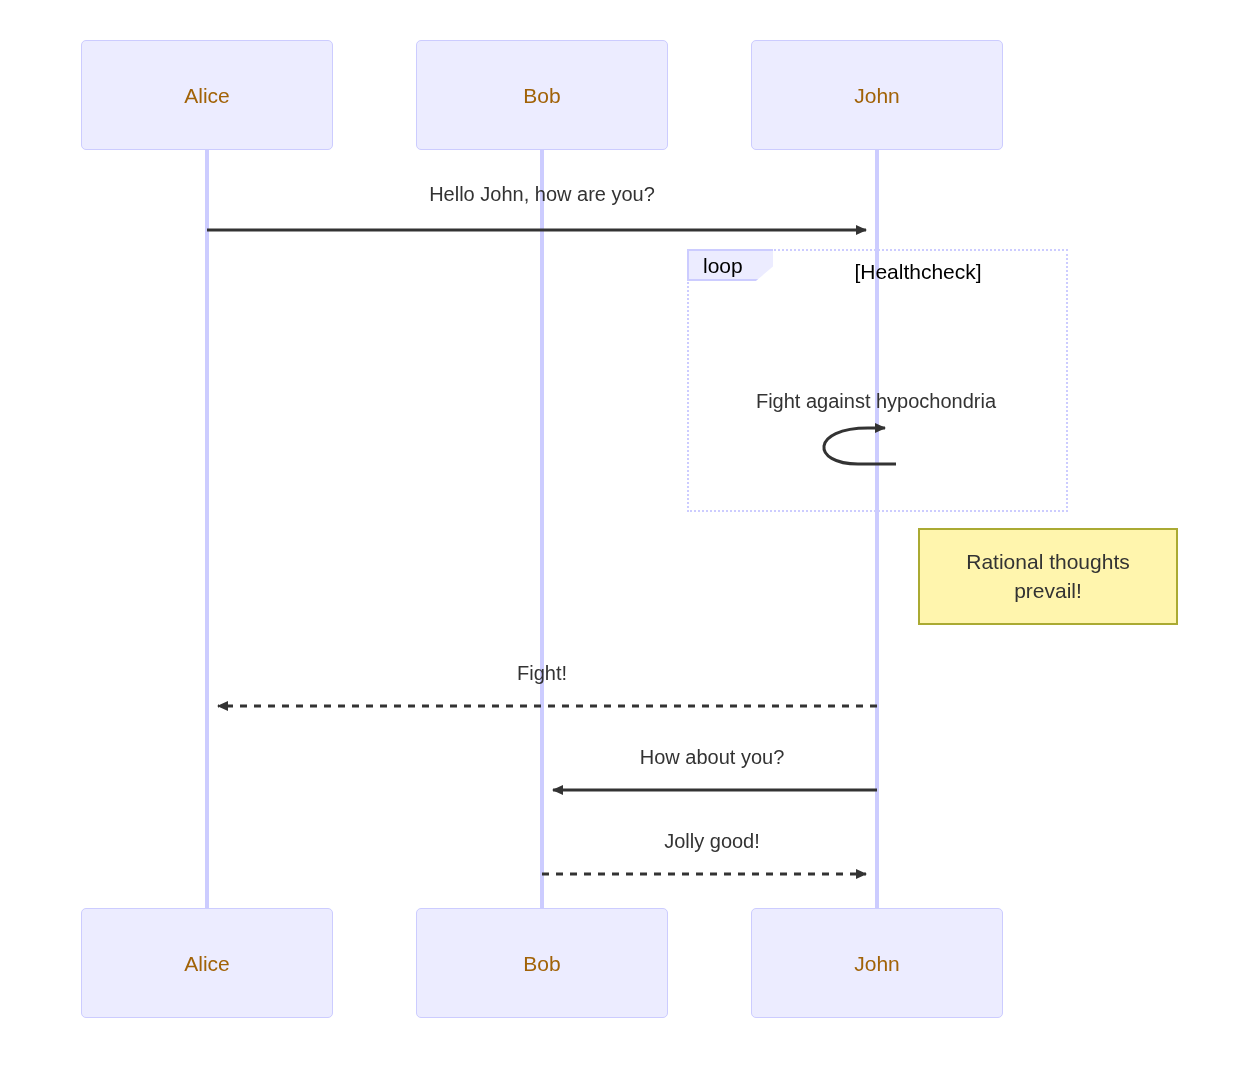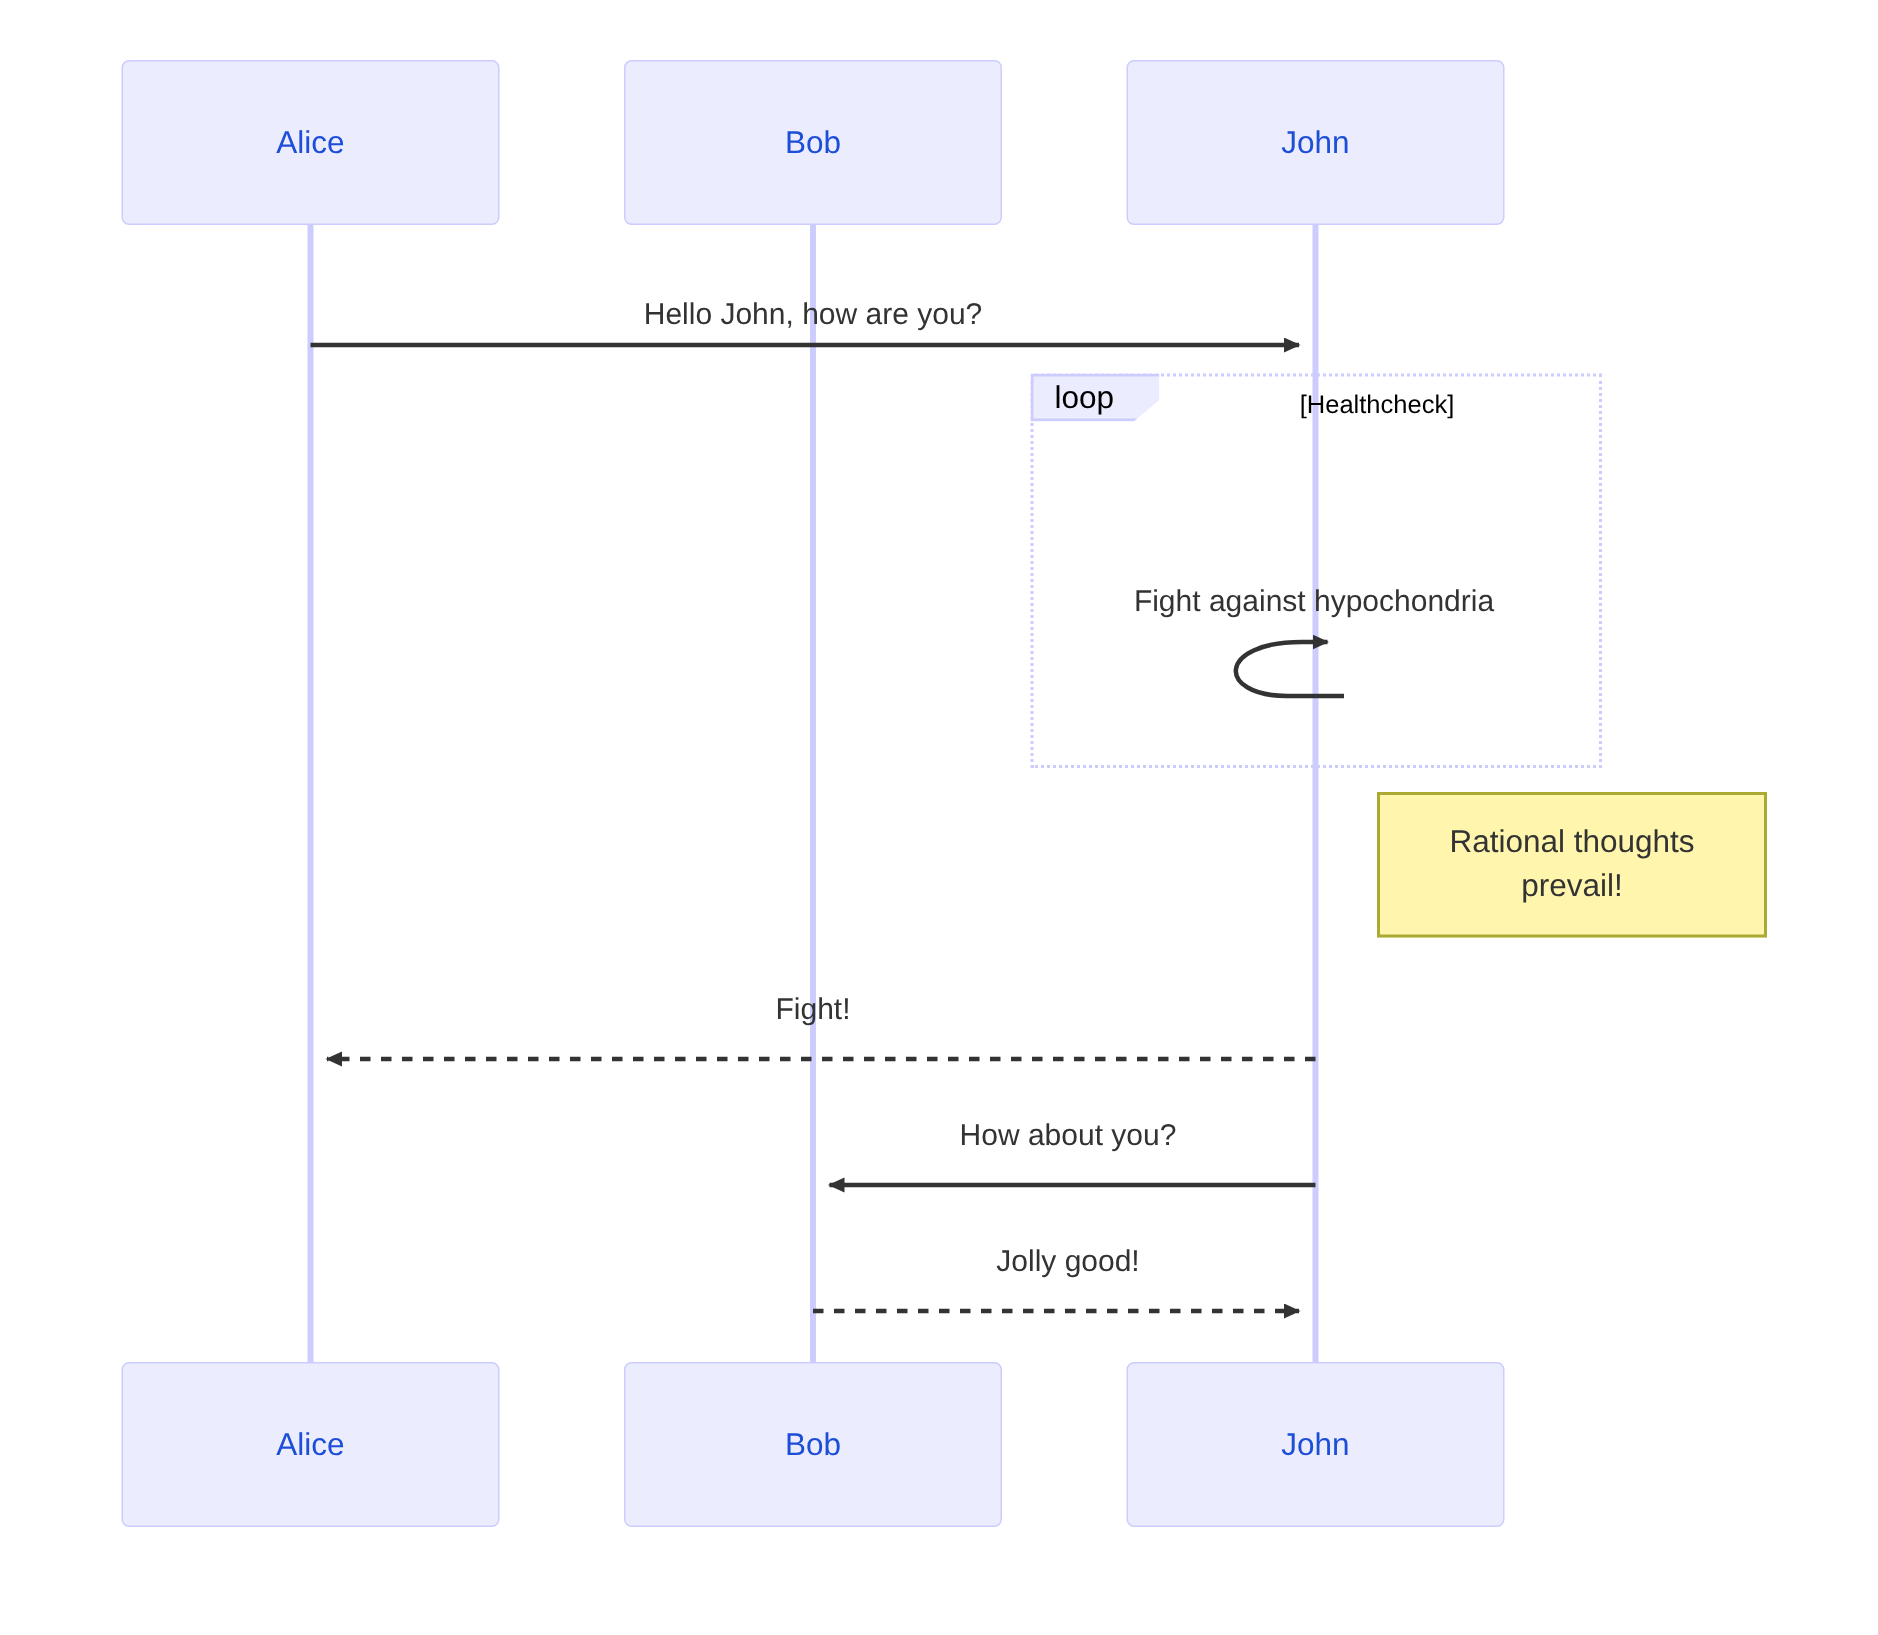--- a/index.html
+++ b/index.html
@@ -32,21 +32,21 @@
     background: #ECECFF;
     border: 1px solid #CCCCFF;
     border-radius: 5px;
     display: flex;
     align-items: center;
     justify-content: center;
   }
   .actor-label {
     font-family: "Liberation Sans", sans-serif;
     font-size: 21px;
-    color: #1d4ed8;
+    color: #a16207;
     line-height: 1;
     white-space: nowrap;
   }
   .msg-label {
     position: absolute;
     font-family: "Liberation Sans", sans-serif;
     font-size: 20px;
     color: #333333;
     white-space: nowrap;
     text-align: center;
@@ -73,21 +73,21 @@
   }
   .loop-tab-label {
     font-family: "Liberation Sans", sans-serif;
     font-size: 21px;
     color: #000000;
     line-height: 1;
   }
   .loop-title {
     position: absolute;
     font-family: "Liberation Sans", sans-serif;
-    font-size: 17px;
+    font-size: 21px;
     color: #000000;
     white-space: nowrap;
     text-align: center;
     line-height: 1;
   }
   .note-box {
     position: absolute;
     box-sizing: border-box;
     background: #FFF5AD;
     border: 2px solid #AAAA33;
@@ -137,21 +137,21 @@
   <div class="actor-box" style="left:81px; top:40px; width:252px; height:110px;">
     <span class="actor-label">Alice</span>
   </div>
   <div class="actor-box" style="left:416px; top:40px; width:252px; height:110px;">
     <span class="actor-label">Bob</span>
   </div>
   <div class="actor-box" style="left:751px; top:40px; width:252px; height:110px;">
     <span class="actor-label">John</span>
   </div>
 
-  <div class="msg-label" style="left:192px; top:200px; width:700px;">Hello John, how are you?</div>
+  <div class="msg-label" style="left:192px; top:184px; width:700px;">Hello John, how are you?</div>
 
   <div class="msg-label" style="left:676px; top:348px; width:400px;margin-top:43px;">Fight against hypochondria</div>
 
   <div class="msg-label" style="left:192px; top:663px; width:700px;">Fight!</div>
 
   <div class="msg-label" style="left:530px; top:831px; width:364px;">Jolly good!</div>
 
   <div class="msg-label" style="left:530px; top:747px; width:364px;">How about you?</div>
 
   <div class="loop-box" style="left:687px; top:249px; width:381px; height:263px;"></div>

